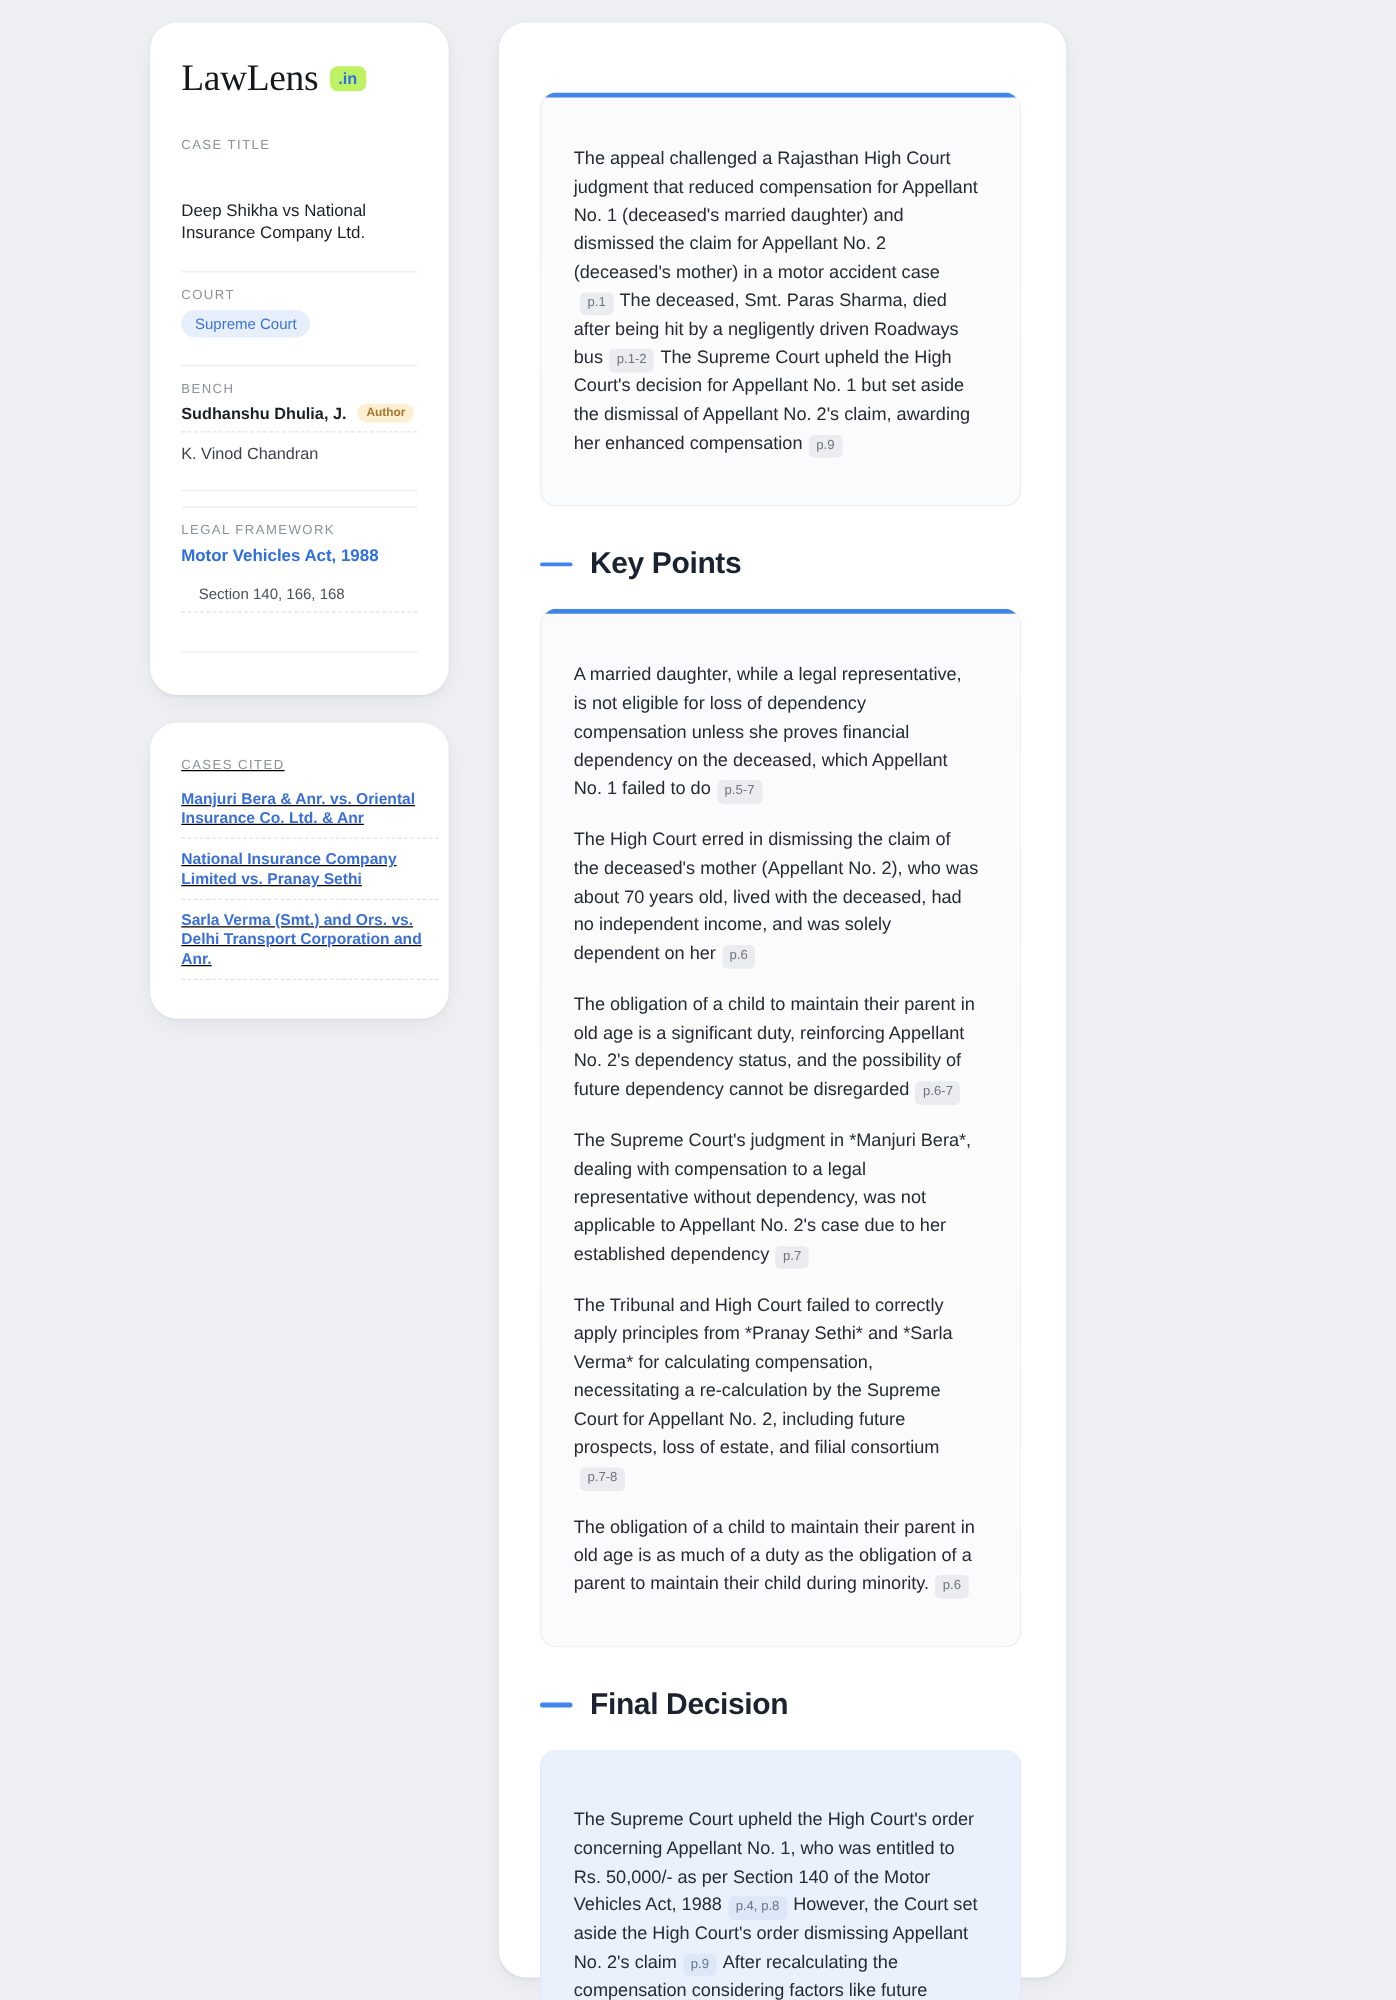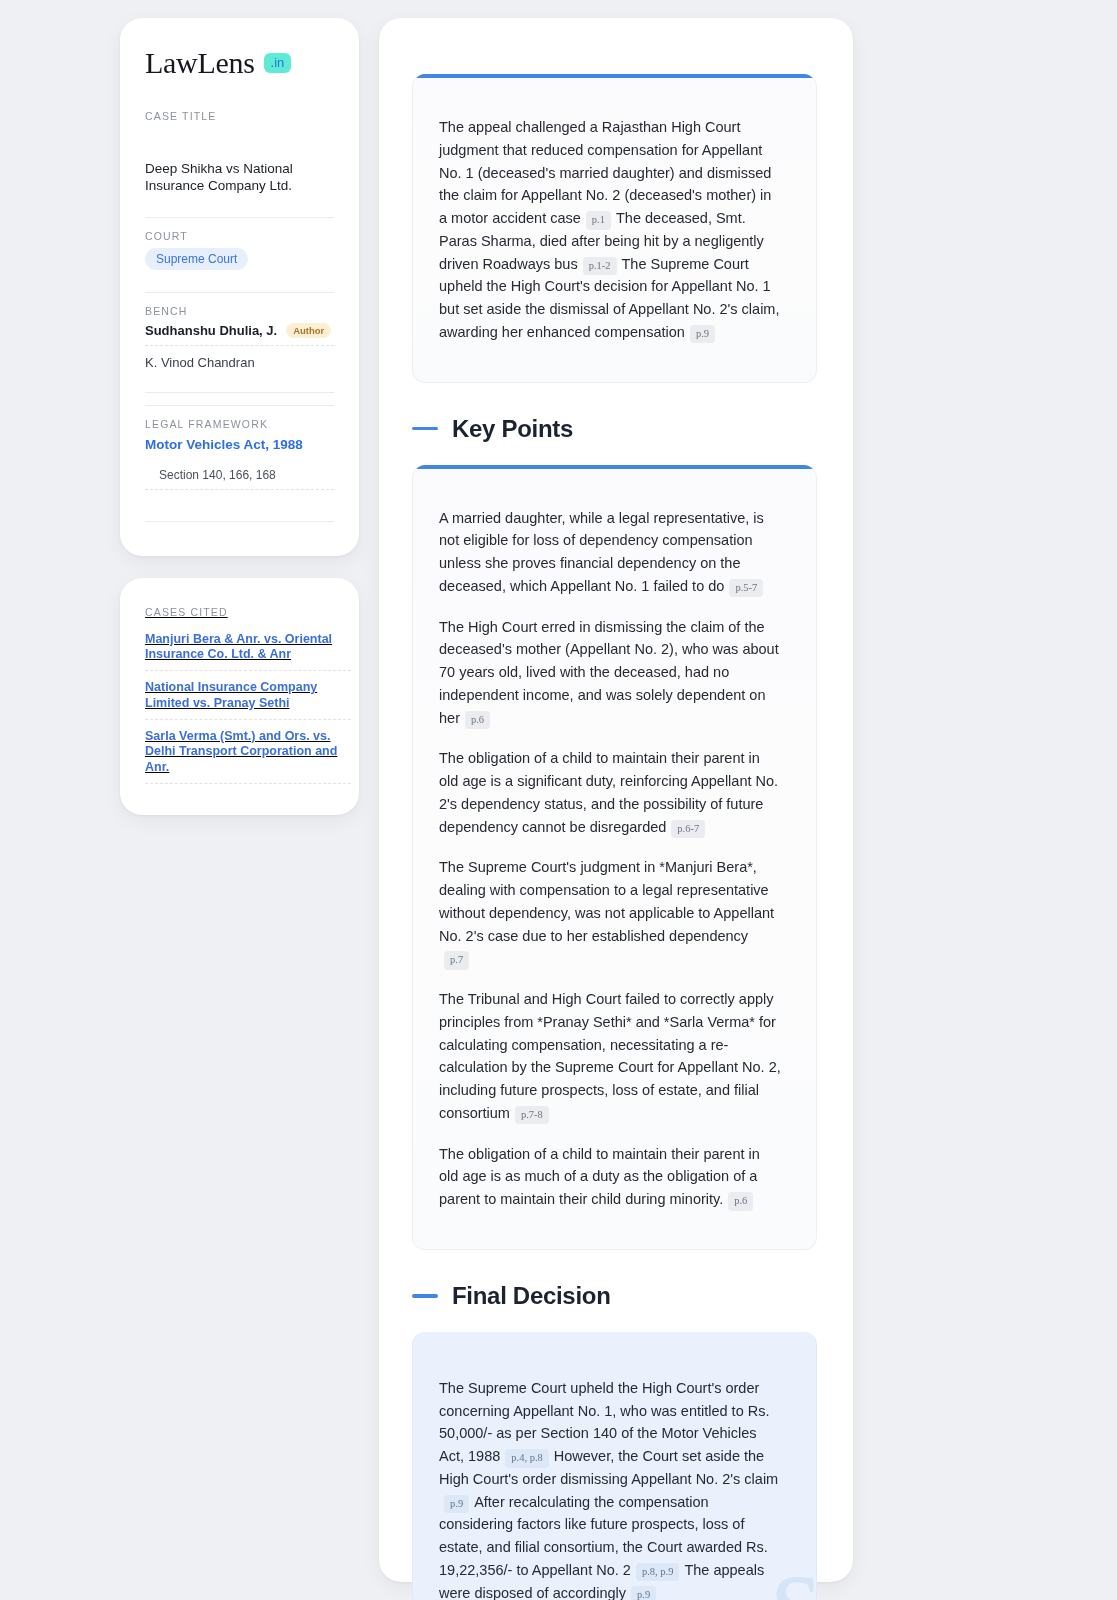--- a/index.html
+++ b/index.html
@@ -10,21 +10,21 @@
     background: #eff0f4;
     font-family: "Liberation Sans", sans-serif;
     -webkit-font-smoothing: antialiased;
   }
 
   .page {
     position: relative;
     width: 996px;
     height: 1600px;
     display: flex;
-    gap: 20px;
+    gap: 40px;
     padding: 18px 143px 18px 120px;
   }
 
   
   .sidebar {
     width: 239px;
     flex: 0 0 239px;
     display: flex;
     flex-direction: column;
     gap: 22px;
@@ -45,24 +45,24 @@
     margin-bottom: 32px;
   }
   .brand-name {
     font-family: "Liberation Serif", serif;
     font-size: 30px;
     letter-spacing: -.3px;
     color: #15181d;
     line-height: 1;
   }
   .brand-tld {
-    background: #5eead4;
+    background: #bef264;
     color: #2f6fe0;
     font-size: 13px;
-    font-weight: 400;
+    font-weight: 700;
     padding: 3px 7px 4px 7px;
     border-radius: 6px;
     line-height: 1;
   }
 
   .meta-block { padding-bottom: 12px; }
   .meta-label {
     font-size: 10.5px;
     letter-spacing: 1.15px;
     color: #8b919b;
@@ -205,21 +205,20 @@
     display: inline-block;
     background: #ebecf0;
     color: #6d7480;
     font-size: 10.5px;
     padding: 2px 6px 3px 6px;
     border-radius: 4px;
     margin: 0 5px;
     line-height: 1.3;
     vertical-align: baseline;
     white-space: nowrap;
-    font-family: Liberation Serif, serif;
   }
   .content-card.decision .cite {
     background: #dce7f8;
     color: #687589;
   }
 
   .watermark {
     position: absolute;
     right: -14px;
     bottom: -34px;

